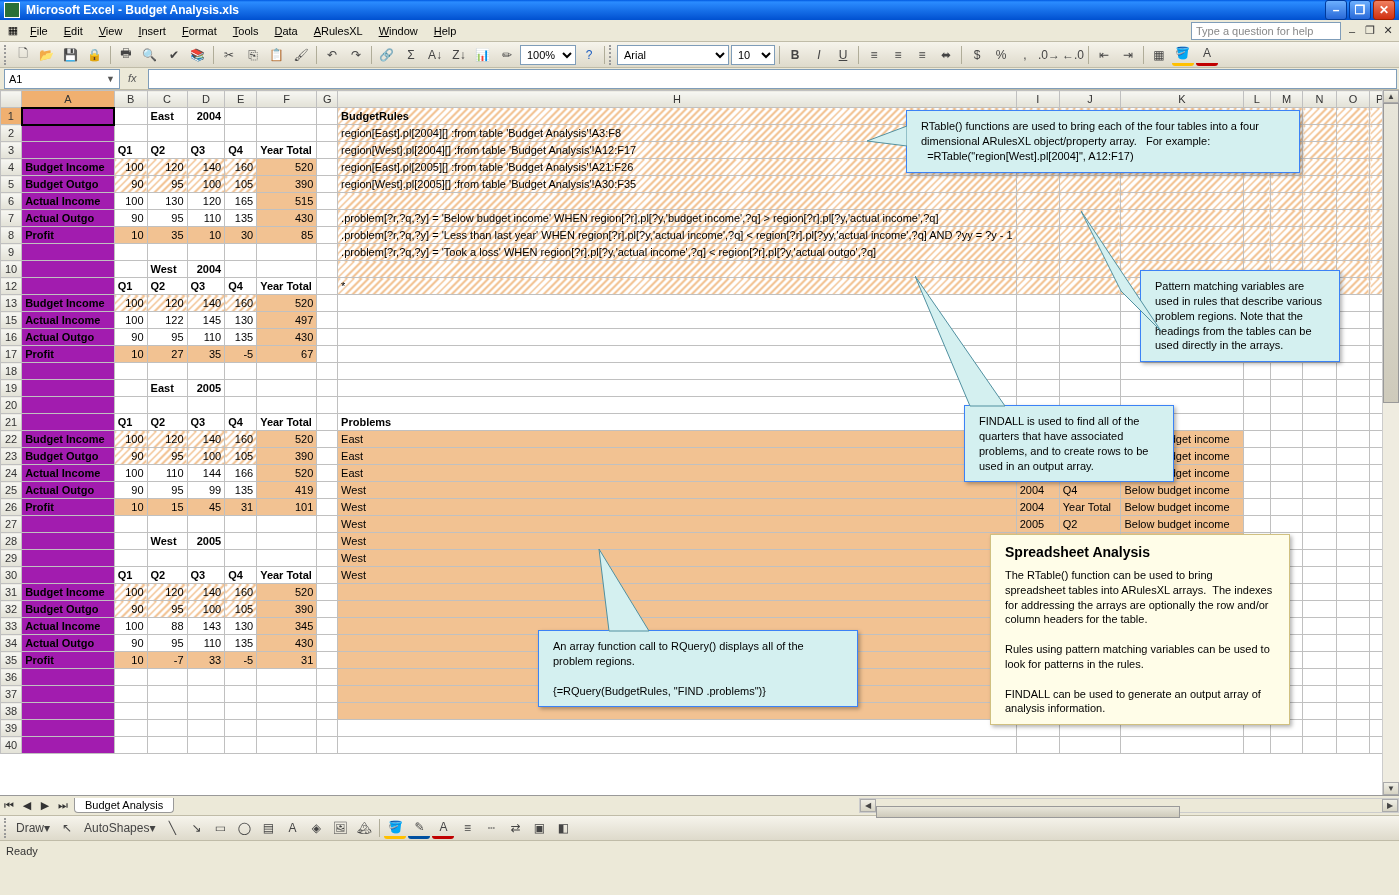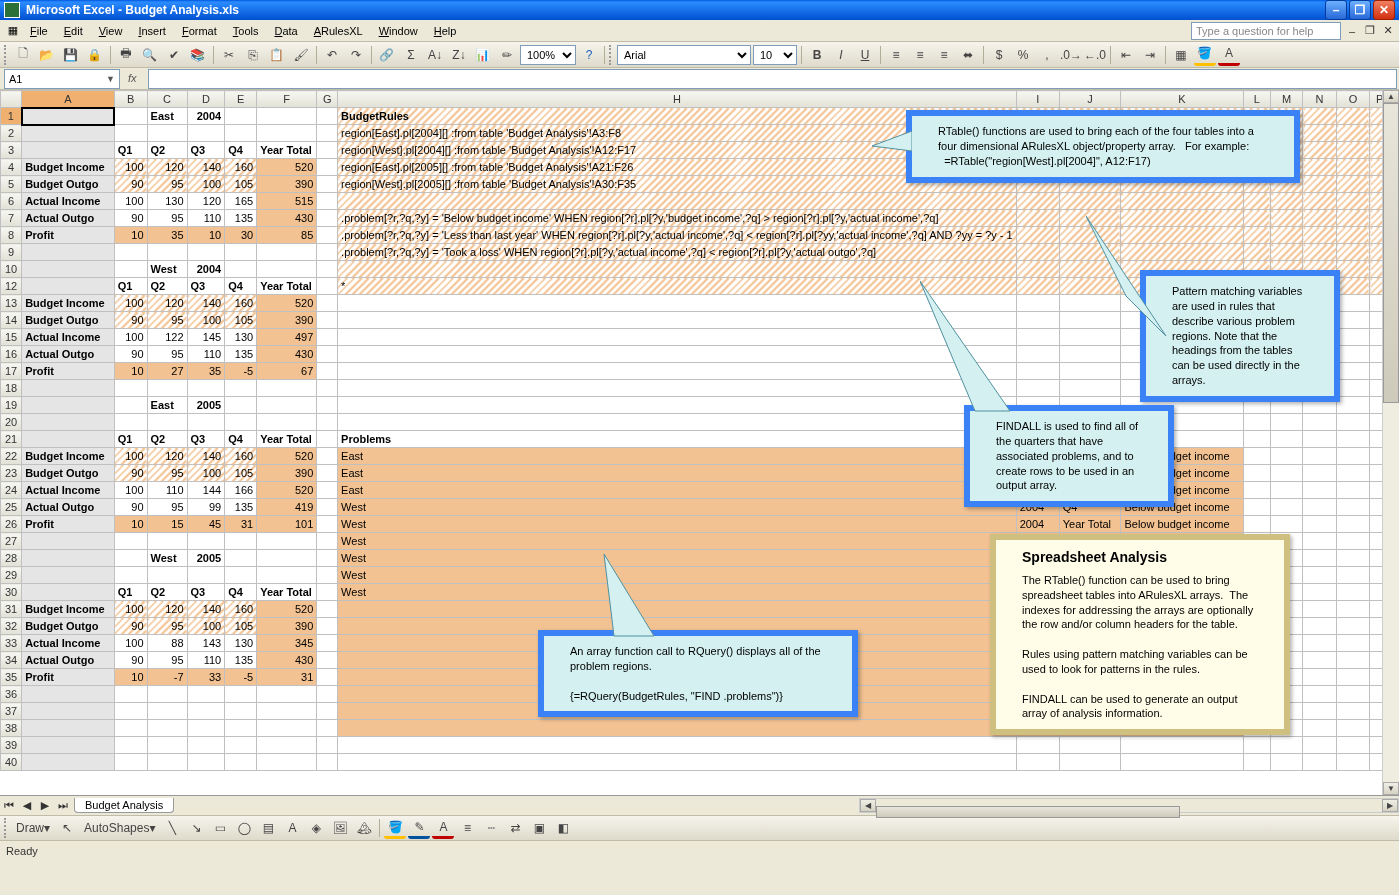--- a/index.html
+++ b/index.html
@@ -35,29 +35,29 @@
 .finput { flex:1; height:20px; border:1px solid #7f9db9; background:#fff; margin-right:2px; }
 
 
 .gridwrap { position:relative; height:705px; background:#fff; overflow:hidden; }
 .grid { border-collapse:collapse; table-layout:fixed; font-size:11px; }
 .grid th, .grid td { border:1px solid #c0c0c0; height:17px; padding:0 3px; white-space:nowrap; overflow:hidden; font-weight:normal; font-family: Arial, sans-serif; }
 .grid th { background:linear-gradient(#f7f7f3,#e2e1d6); color:#333; font-size:11px; text-align:center; }
 .grid th.rowh { width:28px; text-align:center; }
 .grid th.selcol { background:#f0b070; }
 .grid th.selrow { background:#f0b070; }
-.grid td.orange { background:#e5e5e5; }
+.grid td.orange { background:#a21caf; }
 .grid td.diag { background:repeating-linear-gradient(135deg,#f2c292,#f2c292 2px,#fff 2px,#fff 5px); }
 .grid td.hl { background:#f2c292; }
 .grid td.rj { text-align:right; }
 .grid td.bold { font-weight:bold; }
 .grid td.active { border:2px solid #000; }
 
 
-.callout { position:absolute; background:#d4f0f0; border:6px solid #3b82f6; padding:8px 26px; font-size:11px; line-height:1.35; box-shadow:2px 2px 4px rgba(0,0,0,.3); }
+.callout { position:absolute; background:#d4f0f0; border:1px solid #3b82f6; padding:8px 14px; font-size:11px; line-height:1.35; box-shadow:2px 2px 4px rgba(0,0,0,.3); }
 .callout.yellow { background:#fffde8; border-color:#d0c080; }
 
 
 .sheettabs { height:20px; background:#ece9d8; display:flex; align-items:center; border-top:1px solid #999; font-size:11px; }
 .navbtn { width:18px; height:16px; display:flex; align-items:center; justify-content:center; cursor:pointer; color:#333; }
 .tab { background:#fff; border:1px solid #999; border-top:none; padding:1px 10px; border-radius:0 0 4px 4px; margin-left:2px; }
 .hscroll { flex:1; height:15px; background:#ece9d8; border:1px solid #ccc; display:flex; align-items:center; margin-left:auto; width:520px; max-width:540px; }
 .sbtn { width:16px; height:13px; background:linear-gradient(#f0efe6,#d6d3c3); border:1px solid #aaa; display:flex; align-items:center; justify-content:center; font-size:8px; color:#444; cursor:pointer;}
 .strack { flex:1; background:#efece0; position:relative; }
 .sthumb { position:absolute; height:12px; background:linear-gradient(#e8e6da,#cecabb); border:1px solid #999; }
@@ -117,21 +117,21 @@
   <span class="tbtn">🔗</span>
   <span class="tbtn">Σ</span>
   <span class="tbtn">A↓</span>
   <span class="tbtn">Z↓</span>
   <span class="tbtn">📊</span>
   <span class="tbtn">✏</span>
   <select class="tcombo" style="width:56px"><option>100%</option></select>
   <span class="tbtn" style="color:#2060c0">?</span>
   <span class="tsep"></span>
   <span class="handle"></span>
-  <select class="tcombo" style="width:134px"><option>Arial</option></select>
+  <select class="tcombo" style="width:112px"><option>Arial</option></select>
   <select class="tcombo" style="width:44px"><option>10</option></select>
   <span class="tsep"></span>
   <span class="tbtn">
       <b>B</b>
     </span>
   <span class="tbtn">
       <i>I</i>
     </span>
   <span class="tbtn">
       <u>U</u>
@@ -429,39 +429,20 @@
           <td class=""></td>
           <td class=""></td>
           <td class=""></td>
           <td class=""></td>
           <td class=""></td>
           <td class=""></td>
           <td class=""></td>
           <td class=""></td>
         </tr>
         <tr>
-          <th class="rowh ">14</th>
-          <td class="bold orange">Budget Outgo</td>
-          <td class="rj diag">90</td>
-          <td class="rj diag">95</td>
-          <td class="rj diag">100</td>
-          <td class="rj diag">105</td>
-          <td class="rj hl">390</td>
-          <td class=""></td>
-          <td class=""></td>
-          <td class=""></td>
-          <td class=""></td>
-          <td class=""></td>
-          <td class=""></td>
-          <td class=""></td>
-          <td class=""></td>
-          <td class=""></td>
-          <td class=""></td>
-        </tr>
-        <tr>
           <th class="rowh ">15</th>
           <td class="bold orange">Actual Income</td>
           <td class="rj">100</td>
           <td class="rj">122</td>
           <td class="rj">145</td>
           <td class="rj">130</td>
           <td class="rj hl">497</td>
           <td class=""></td>
           <td class=""></td>
           <td class=""></td>

